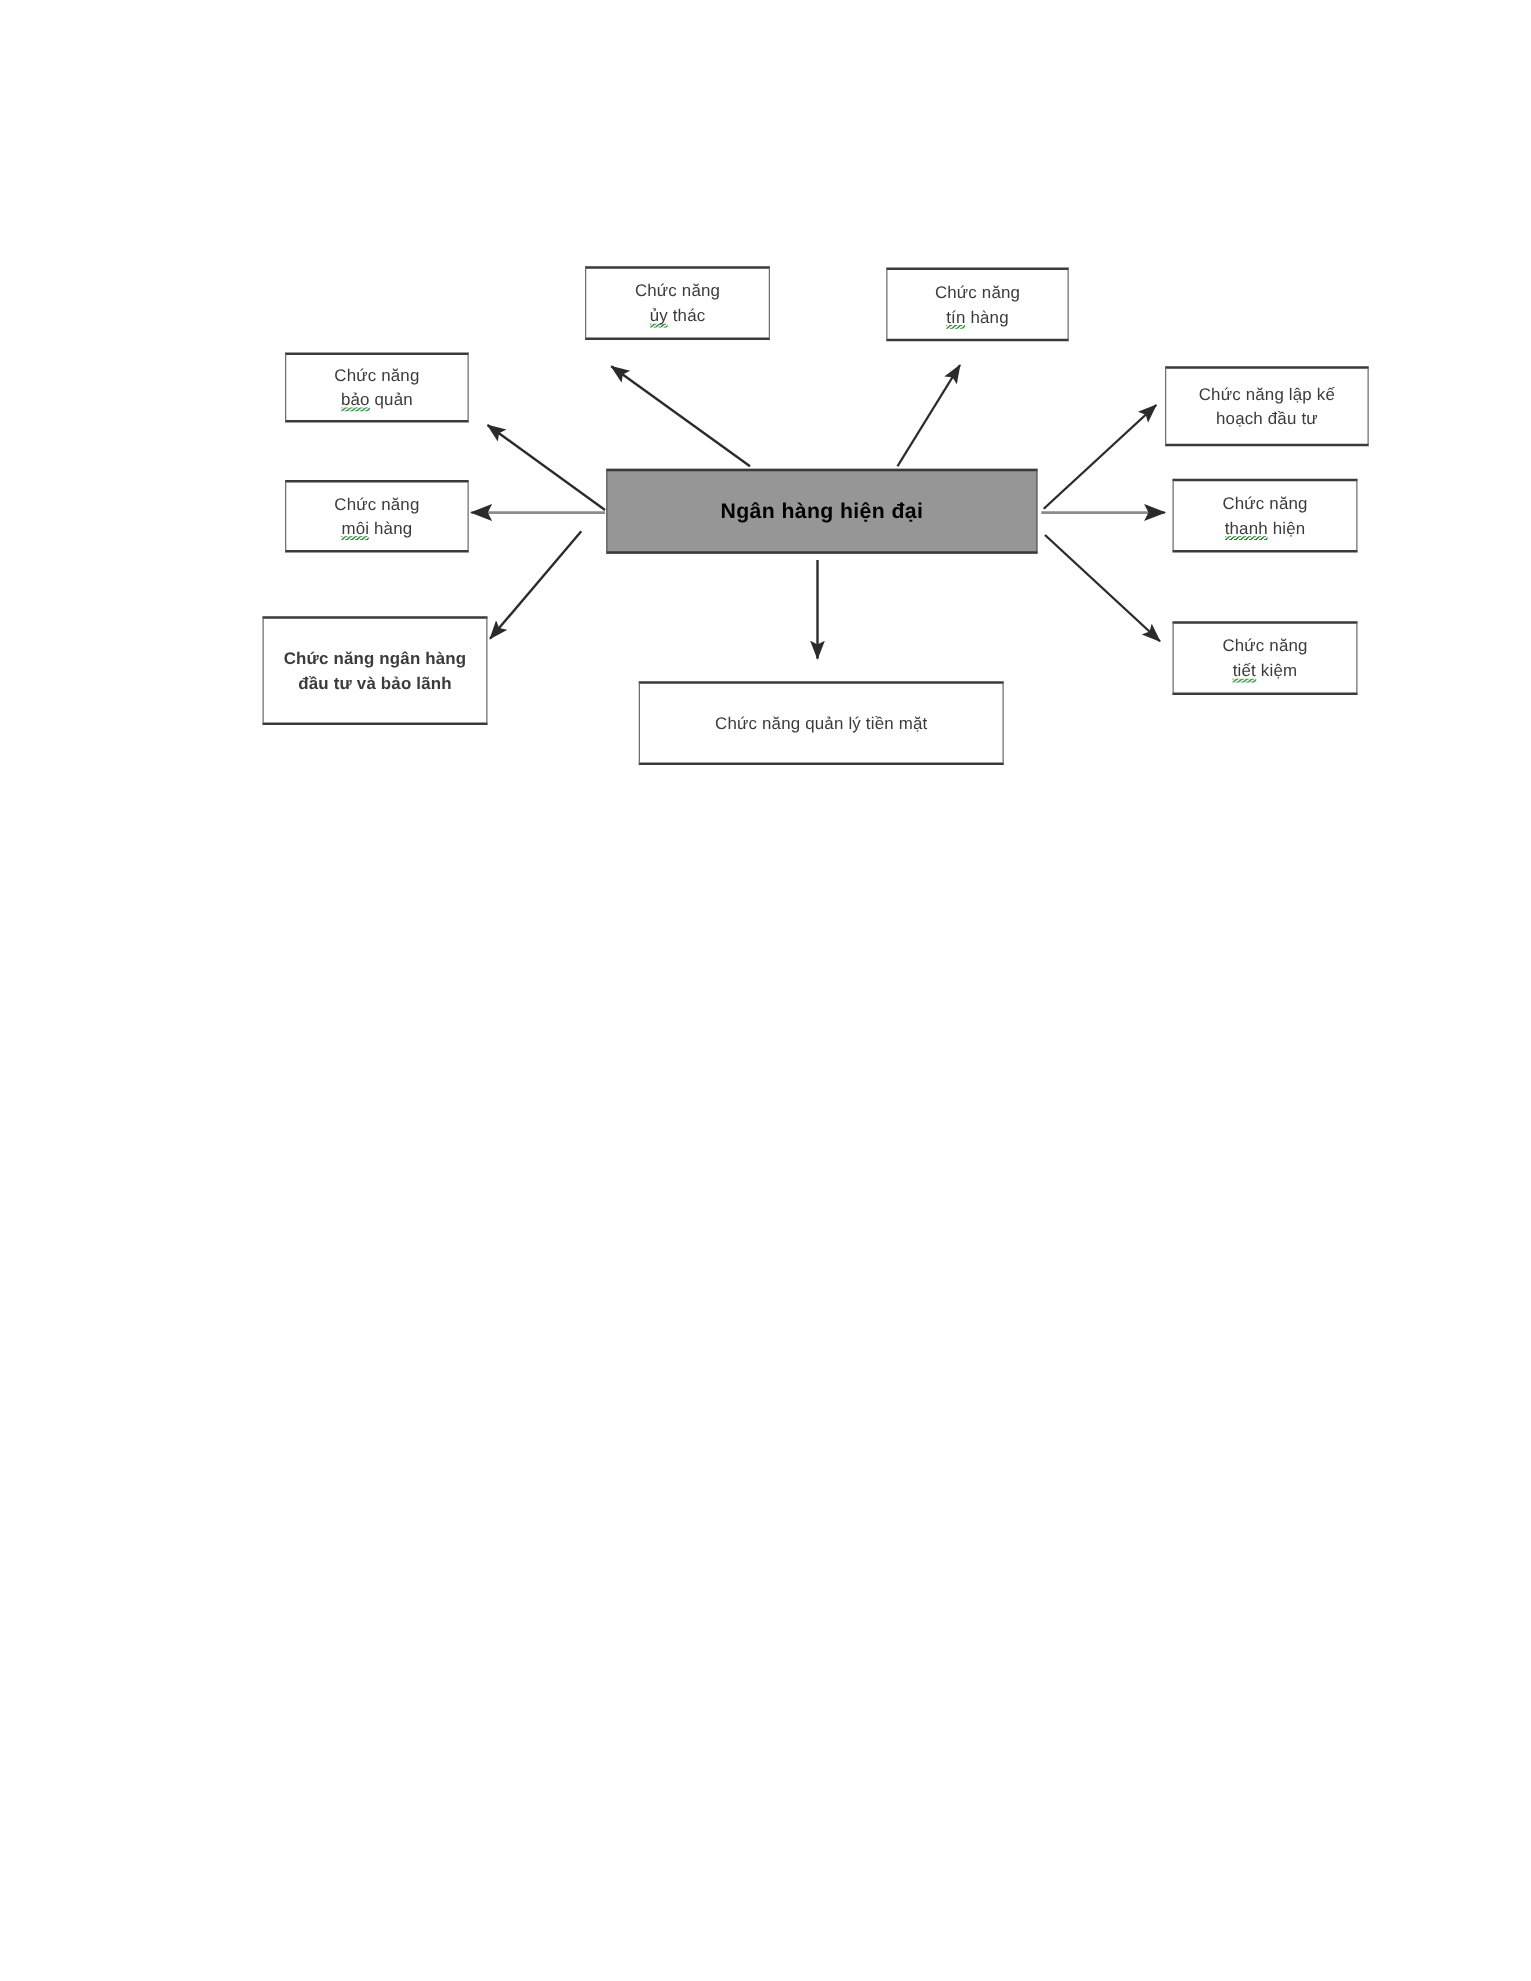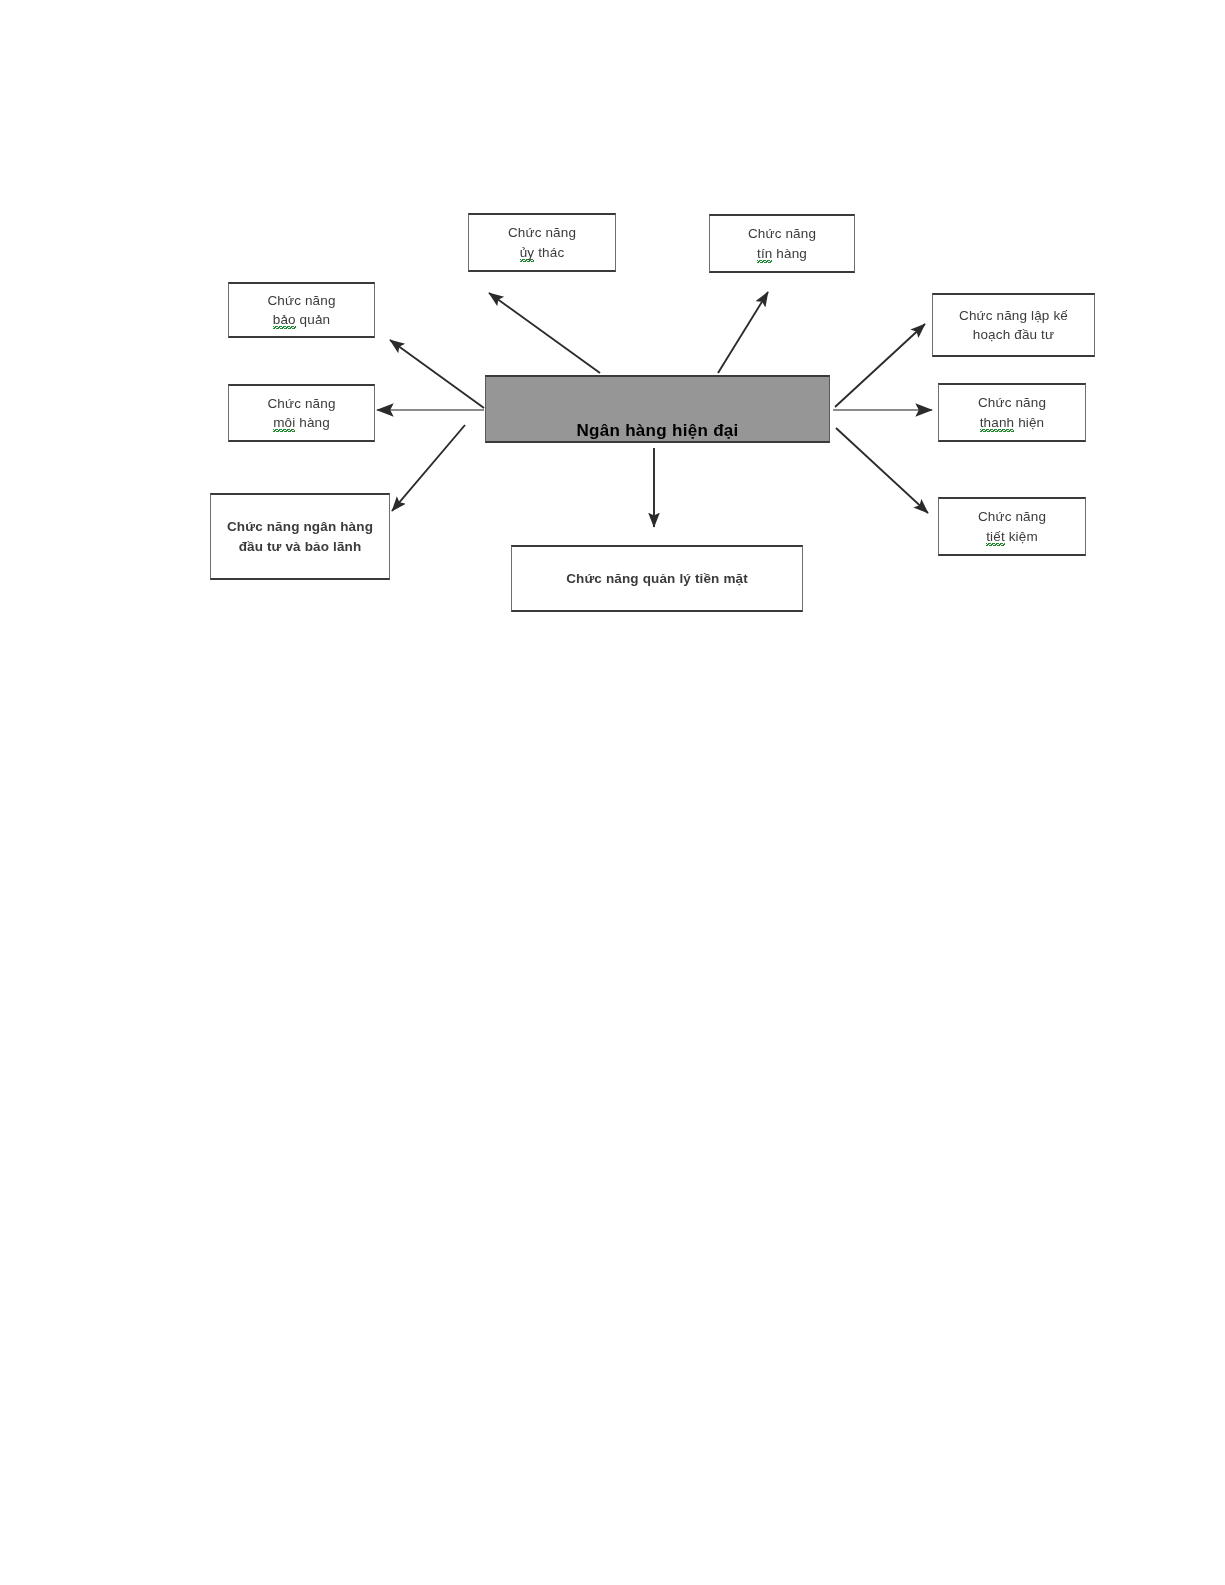--- a/index.html
+++ b/index.html
@@ -52,21 +52,21 @@
     width: 100%;
   }
   .node-center {
     position: absolute;
     box-sizing: border-box;
     background: #969696;
     border: 1px solid #5a5a5a;
     border-top: 2px solid #3a3a3a;
     border-bottom: 2px solid #3a3a3a;
     display: flex;
-    align-items: flex-end;
+    align-items: center;
     justify-content: center;
     text-align: center;
     color: #000000;
     font-size: 17px;
     font-weight: bold;
     letter-spacing: 0.3px;
     z-index: 4;
   }
   
   .sq {
@@ -126,21 +126,21 @@
   </div>
 
   <div class="node" style="left:228px; top:384px; width:147px; height:58px;">
     <span class="label"><span>Chức năng</span><br><span class="sq">môi</span><span> hàng</span></span>
   </div>
 
   <div class="node" style="left:210px; top:493px; width:180px; height:87px;font-weight:bold;">
     <span class="label">Chức năng ngân hàng đầu tư và bảo lãnh</span>
   </div>
 
-  <div class="node" style="left:511px; top:545px; width:292px; height:67px;font-weight:bold;">
+  <div class="node" style="left:511px; top:545px; width:292px; height:67px;">
     <span class="label">Chức năng quản lý tiền mặt</span>
   </div>
 
   <div class="node" style="left:932px; top:281px; width:163px; height:64px;margin-top:12px;">
     <span class="label">Chức năng lập kế hoạch đầu tư</span>
   </div>
 
   <div class="node" style="left:938px; top:383px; width:148px; height:59px;">
     <span class="label"><span>Chức năng</span><br><span class="sq">thanh</span><span> hiện</span></span>
   </div>

